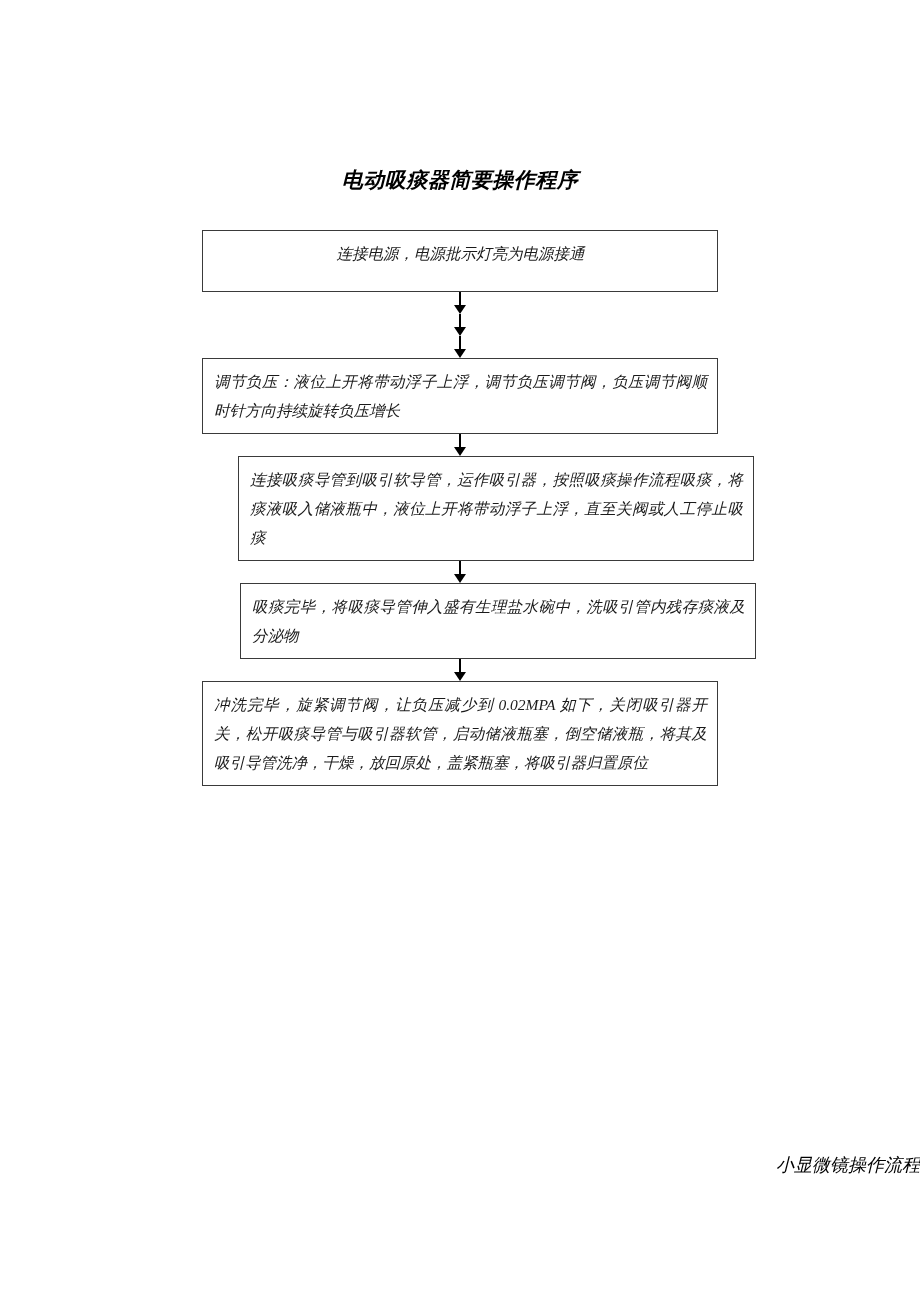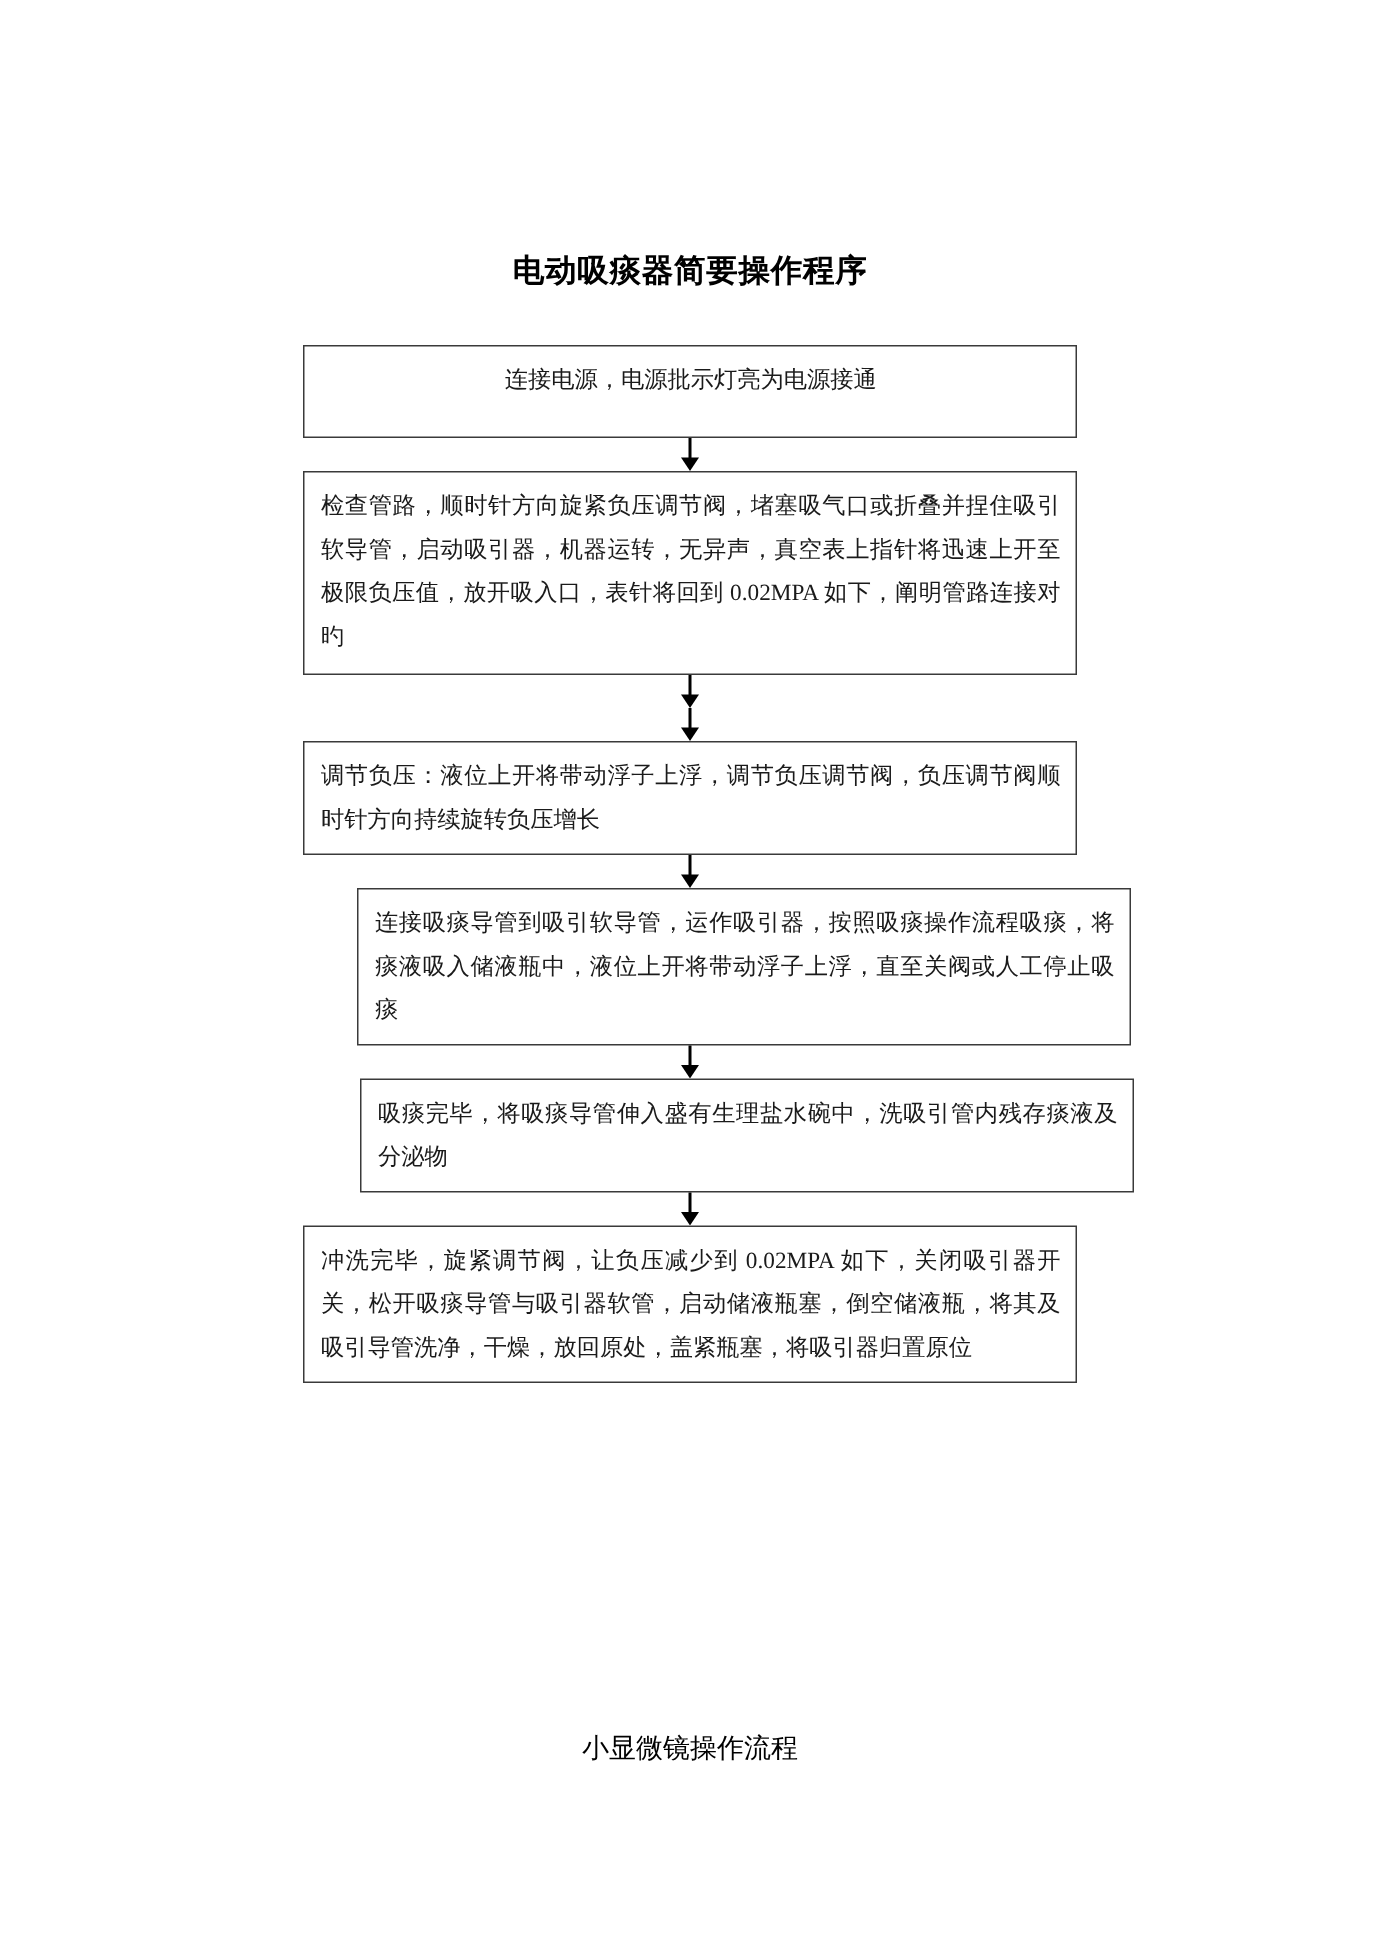--- a/index.html
+++ b/index.html
@@ -16,20 +16,21 @@
     color: #000000;
     overflow: hidden;
   }
 
   .page {
     position: absolute;
     left: 0;
     top: 0;
     width: 805px;
     height: 1302px;
+    font-style: italic;
   }
 
   
   .doc-title {
     position: absolute;
     left: 0;
     top: 166px;
     width: 920px;
     text-align: center;
     font-size: 21px;
@@ -95,21 +96,21 @@
     border-right: 6px solid transparent;
     border-top: 9px solid #000000;
   }
 
   
   .doc-footer {
     position: absolute;
     left: 0;
     top: 1152px;
     width: 920px;
-    text-align: center;
+    text-align: right;
     font-size: 18px;
     font-weight: normal;
     line-height: 26px;
     white-space: nowrap;
   }
 </style>
 </head>
 <body>
 
 <div class="page">
@@ -120,23 +121,20 @@
 
     <div class="flow-box centered" style="min-height:62px;">
       <span class="box-text">连接电源，电源批示灯亮为电源接通</span>
     </div>
 
     <div class="connector">
       <span class="stem"></span>
       <span class="head"></span>
     </div>
 
-    <div class="flow-box" style="min-height:136px;">
-      <span class="box-text">检查管路，顺时针方向旋紧负压调节阀，堵塞吸气口或折叠并捏住吸引软导管，启动吸引器，机器运转，无异声，真空表上指针将迅速上开至极限负压值，放开吸入口，表针将回到 0.02MPA 如下，阐明管路连接对旳</span>
-    </div>
 
     <div class="connector">
       <span class="stem"></span>
       <span class="head"></span>
     </div>
 
 
     <div class="connector">
       <span class="stem"></span>
       <span class="head"></span>

